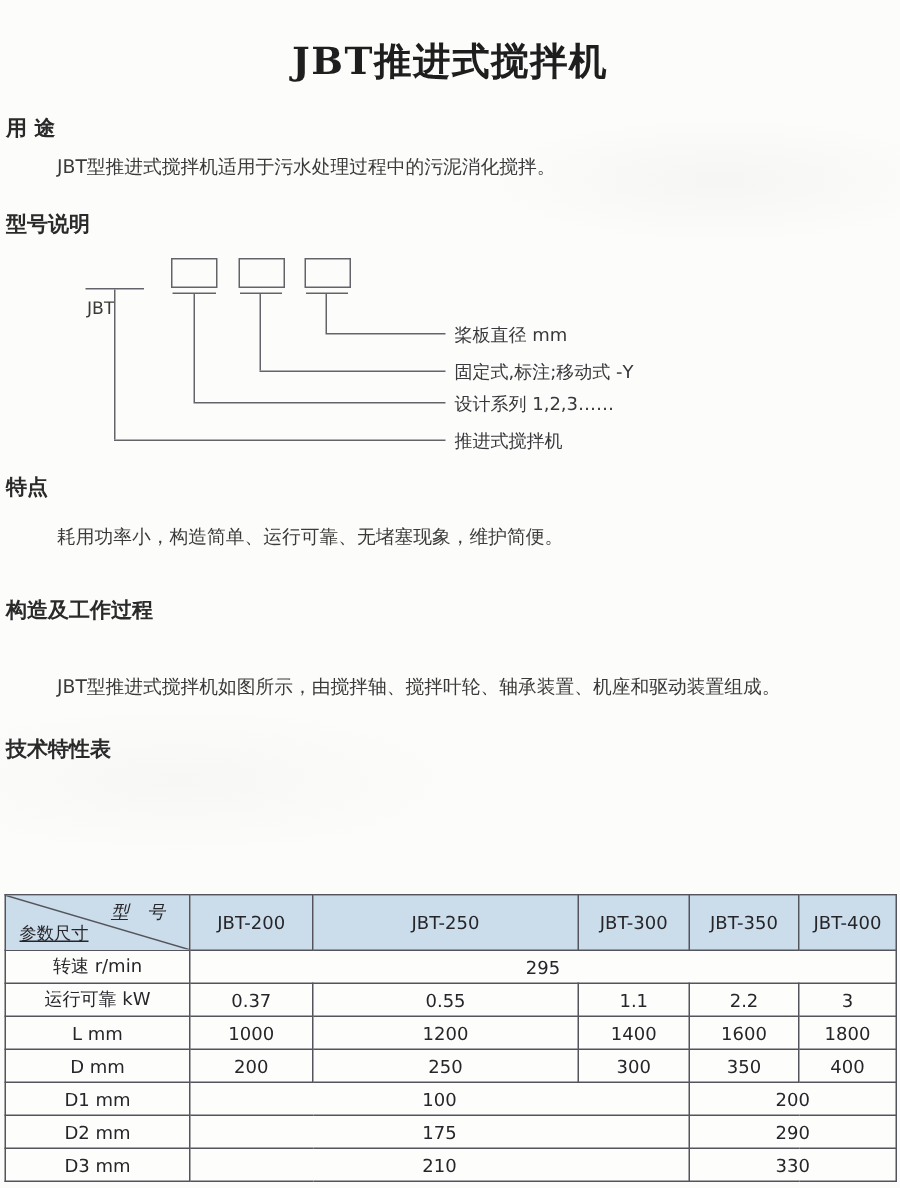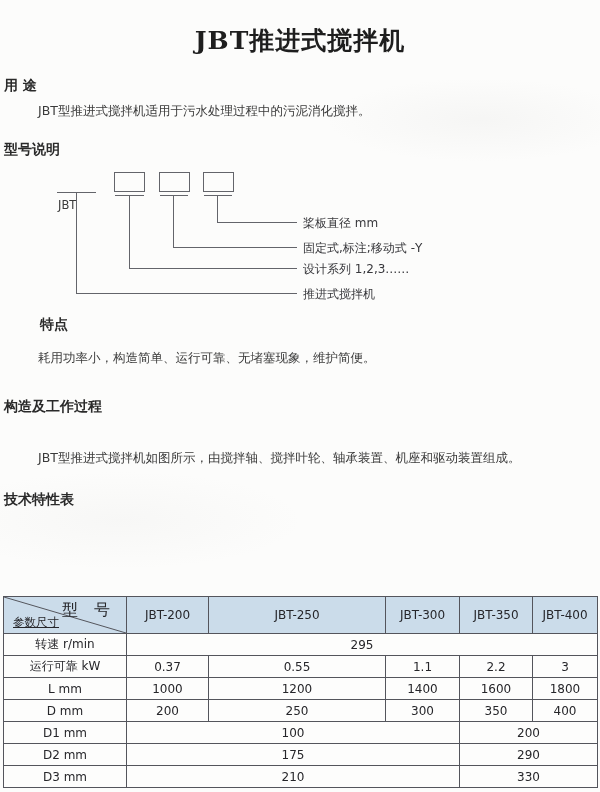--- a/index.html
+++ b/index.html
@@ -33,21 +33,21 @@
     font-size:12px; color:#26262a;
   }
   table.spec { border:1.5px solid #54555c; }
   table.spec th, table.spec td {
     border:1px solid #54555c; text-align:center; vertical-align:middle;
     padding:0; height:21px; background:#fdfdfc; font-weight:400;
   }
   table.spec thead th { background:#cbdcea; height:36px; border-bottom:1.5px solid #54555c; }
   th.corner { position:relative; padding:0; }
   th.corner svg { position:absolute; inset:0; width:100%; height:100%; display:block; }
-  .corner-top    { position:absolute; top:3px; right:16px; font-size:16px; color:#26262a; }
+  .corner-top    { position:absolute; top:3px; right:16px; font-size:12px; color:#26262a;font-style:italic; }
   .corner-bottom { position:absolute; bottom:3px; left:9px; font-size:11.5px; color:#26262a;text-decoration:underline; }
 </style>
 </head>
 <body>
 
 <div class="page">
 
   <div class="title">JBT推进式搅拌机</div>
 
   <div class="sec-h" style="top:77px;">用 途</div>
@@ -75,21 +75,21 @@
     <div class="dline" style="left:173px; top:247px; width:124px; height:1px;"></div>
     <div class="dline" style="left:129px; top:268px; width:168px; height:1px;"></div>
     <div class="dline" style="left:76px;  top:293px; width:221px; height:1px;"></div>
 
     <div class="dlabel" style="top:215px;">桨板直径 mm</div>
     <div class="dlabel" style="top:240px;">固定式,标注;移动式 -Y</div>
     <div class="dlabel" style="top:261px;">设计系列 1,2,3……</div>
     <div class="dlabel" style="top:286px;">推进式搅拌机</div>
   </div>
 
-  <div class="sec-h" style="top:316px;margin-left:36px;">特点</div>
+  <div class="sec-h" style="top:316px;">特点</div>
   <div class="body-p" style="top:350px;">耗用功率小，构造简单、运行可靠、无堵塞现象，维护简便。</div>
 
   <div class="sec-h" style="top:398px;">构造及工作过程</div>
   <div class="body-p" style="top:450px;">JBT型推进式搅拌机如图所示，由搅拌轴、搅拌叶轮、轴承装置、机座和驱动装置组成。</div>
 
   <div class="sec-h" style="top:491px;">技术特性表</div>
 
   <table class="spec">
     <colgroup>
       <col style="width:123px">

